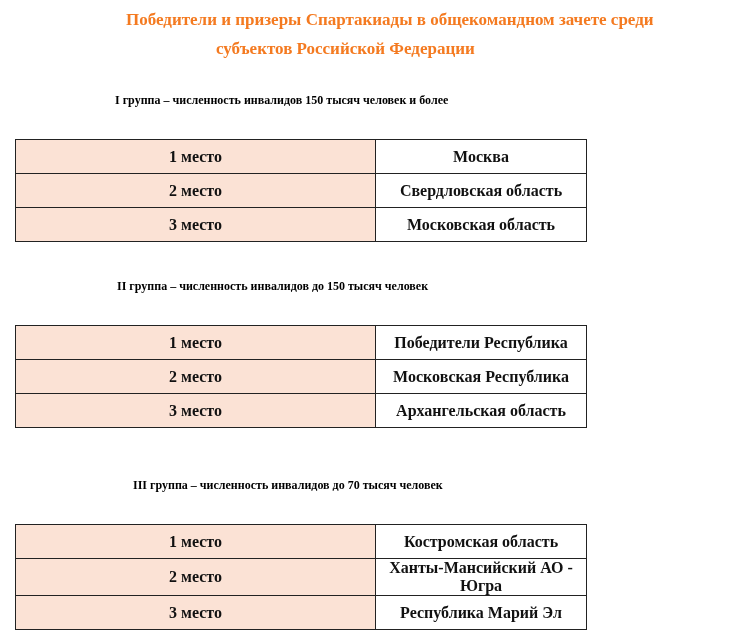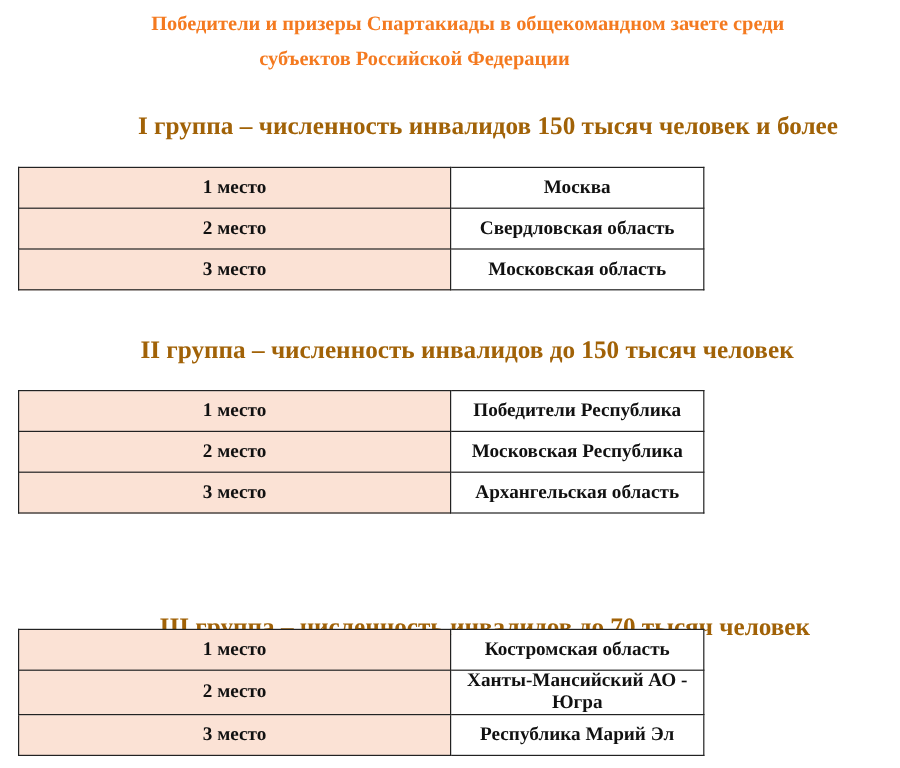--- a/index.html
+++ b/index.html
@@ -1,20 +1,20 @@
 <!DOCTYPE html>
 <html><head>
 <meta charset="utf-8">
 <style>
   html,body{margin:0;padding:0;background:#fff;}
   body{width:750px;height:640px;position:relative;overflow:hidden;font-family:"Liberation Serif","DejaVu Serif",serif;}
   .title{position:absolute;left:0;width:750px;font-weight:bold;color:#f47a20;font-size:17px;}
   .t1{top:10px;left:115px;width:620px;margin-left:11px;}
   .t2{top:39px;left:216px;}
-  .g{position:absolute;font-weight:bold;color:#a16207;font-size:21px;}
+  .g{position:absolute;font-weight:bold;color:#000000;font-size:12px;}
   table{position:absolute;left:15px;width:572px;border-collapse:collapse;}
   td{border:1.5px solid #222;height:33px;padding:0;text-align:center;font-weight:bold;font-size:16px;color:#111;}
   td.place{background:#fbe2d5;width:359px;}
   td.region{background:#fff;}
 </style>
 </head>
 <body>
 
 <div class="title t1">Победители и призеры Спартакиады в общекомандном зачете среди</div>
 <div class="title t2">субъектов Российской Федерации</div>
@@ -48,21 +48,21 @@
         <td class="place">2 место</td>
         <td class="region">Московская Республика</td>
       </tr>
   <tr>
         <td class="place">3 место</td>
         <td class="region">Архангельская область</td>
       </tr>
 </tbody>
   </table>
 
-<div class="g" style="top:478px;left:133px;margin-top:32px;">III группа – численность инвалидов до 70 тысяч человек</div>
+<div class="g" style="top:478px;left:133px;">III группа – численность инвалидов до 70 тысяч человек</div>
 <table style="top:524px;">
   <tbody>
       <tr>
         <td class="place">1 место</td>
         <td class="region">Костромская область</td>
       </tr>
   <tr>
         <td class="place">2 место</td>
         <td class="region">Ханты-Мансийский АО - Югра</td>
       </tr>

